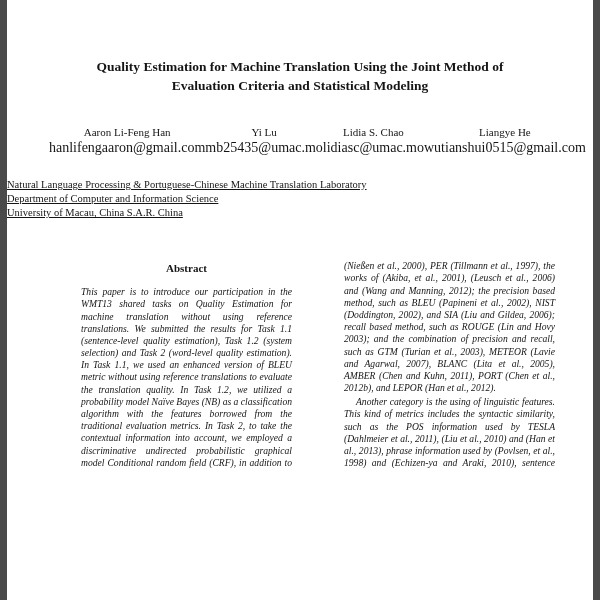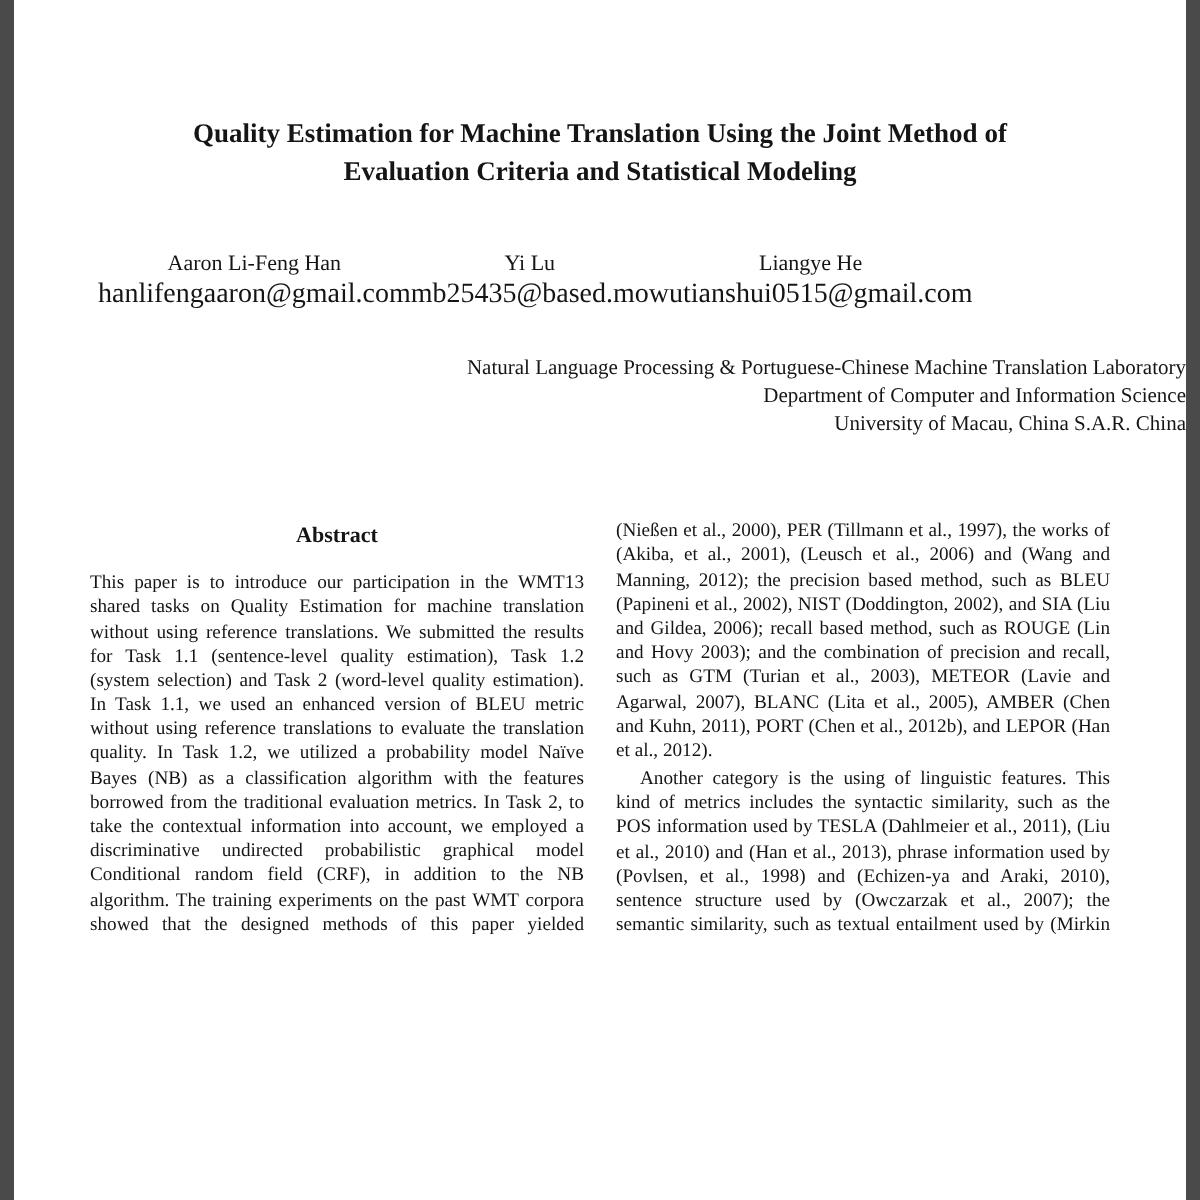--- a/index.html
+++ b/index.html
@@ -33,63 +33,69 @@
     display: grid;
     grid-template-columns: 1fr 1fr 1fr 1fr 1fr;
     row-gap: 20px;
     margin: 30px 42px 0;
     text-align: center;
   }
   .author-name { font-size: 11px; }
   .author-email { font-size: 14px; margin-top: 2px; }
   .affiliation {
     margin-top: 22px;
-    text-align: right;
+    text-align: left;
     font-size: 10.5px;
     line-height: 1.35;
+    text-decoration: underline;
   }
   .columns {
     display: flex;
     gap: 16px;
     margin: 40px 38px 0;
   }
   .col {
     flex: 1;
     text-align: justify;
     font-size: 9.6px;
     line-height: 1.27;
+    margin-left: 36px;
   }
   .abstract-heading {
     text-align: center;
     font-weight: bold;
     font-size: 11px;
     margin: 2px 0 10px;
   }
-  .col p { margin: 0; }
+  .col p { margin: 0; font-style: italic; }
   .col p.indent { text-indent: 12px; margin-top: 2px; }
 </style>
 </head>
 <body>
 
 <div class="viewport">
   <div class="edge left"></div>
   <div class="edge right"></div>
 
   <div class="paper">
 
     <h1 class="title">Quality Estimation for Machine Translation Using the Joint Method of Evaluation Criteria and Statistical Modeling</h1>
 
     <div class="authors">
       <div class="author">
         <div class="author-name">Aaron Li-Feng Han</div>
         <div class="author-email">hanlifengaaron@gmail.com</div>
       </div>
       <div class="author">
         <div class="author-name">Yi Lu</div>
-        <div class="author-email">mb25435@based.mo</div>
+        <div class="author-email">mb25435@umac.mo</div>
+      </div>
+      <div class="author">
+        <div class="author-name">Lidia S. Chao</div>
+        <div class="author-email">lidiasc@umac.mo</div>
       </div>
       <div class="author">
         <div class="author-name">Liangye He</div>
         <div class="author-email">wutianshui0515@gmail.com</div>
       </div>
     </div>
 
     <div class="affiliation">
       <div>Natural Language Processing &amp; Portuguese-Chinese Machine Translation Laboratory</div>
       <div>Department of Computer and Information Science</div>

